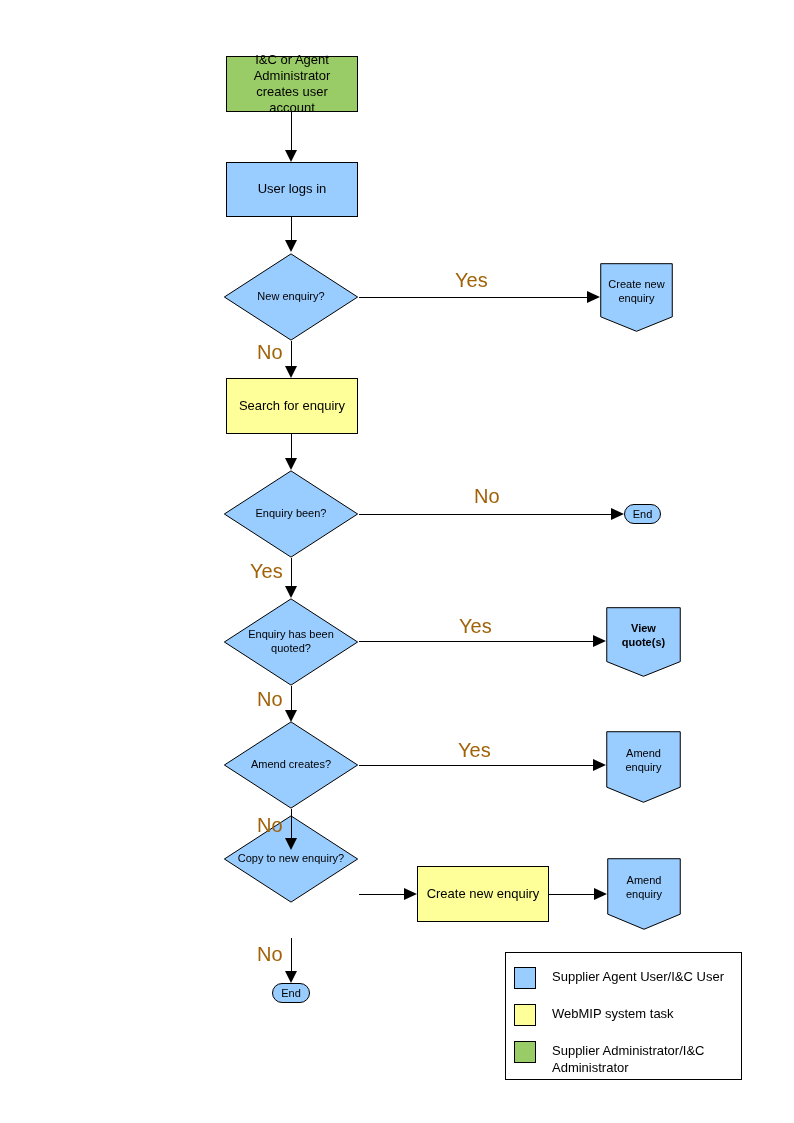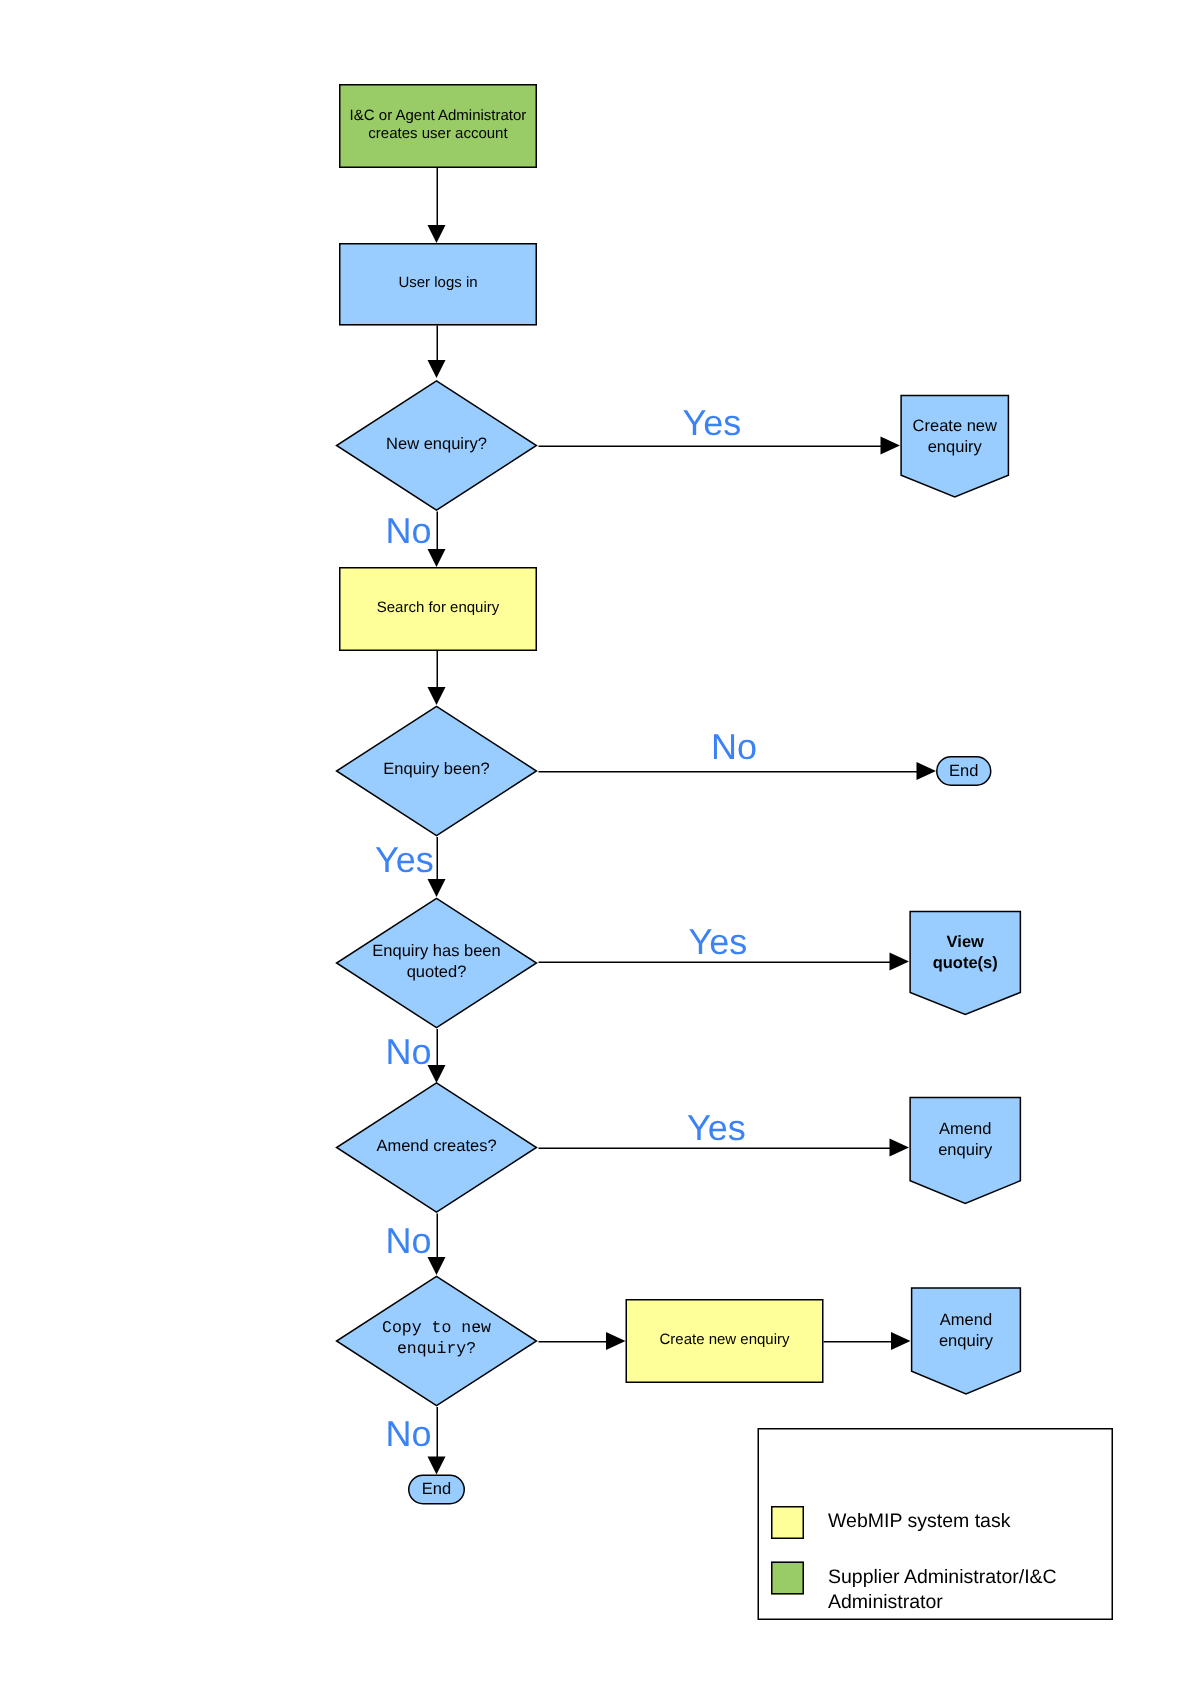--- a/index.html
+++ b/index.html
@@ -1,21 +1,21 @@
 <!DOCTYPE html>
 <html style="--color-user_task: #99CCFF; --color-system_task: #FFFF99; --color-admin_task: #99CC66; --color-line: #000000;"><head>
 <meta charset="utf-8">
 <style>
   html,body{margin:0;padding:0;background:#ffffff;}
   body{font-family:"Liberation Sans", sans-serif;}
   #canvas{position:relative;width:794px;height:1123px;background:#fff;overflow:hidden;}
 
   
   .rectnode{position:absolute;border:1px solid #000;display:flex;align-items:center;justify-content:center;
-            text-align:center;font-size:10px;line-height:1.25;color:#000;box-sizing:border-box;padding:2px 6px;}
+            text-align:center;font-size:13px;line-height:1.25;color:#000;box-sizing:border-box;padding:2px 6px;}
   .rect-user{background:var(--color-user_task);}
   .rect-system{background:var(--color-system_task);}
   .rect-admin{background:var(--color-admin_task);}
   .terminator{position:absolute;border:1px solid #000;border-radius:10px;background:var(--color-user_task);
               display:flex;align-items:center;justify-content:center;font-size:11px;color:#000;box-sizing:border-box;}
 
   
   .svgnode{position:absolute;}
   .svgnode svg{position:absolute;left:0;top:0;width:100%;height:100%;overflow:visible;}
   .svgnode polygon{fill:var(--color-user_task);stroke:#000;stroke-width:1;vector-effect:non-scaling-stroke;}
@@ -24,21 +24,21 @@
   .pent .lbl{top:42%;}
 
   
   .vline{position:absolute;width:1px;background:#000;}
   .hline{position:absolute;height:1px;background:#000;}
   .arr-down{position:absolute;width:0;height:0;border-left:6px solid transparent;
             border-right:6px solid transparent;border-top:12px solid #000;}
   .arr-right{position:absolute;width:0;height:0;border-top:6px solid transparent;
              border-bottom:6px solid transparent;border-left:13px solid #000;}
 
-  .branch-label{position:absolute;font-size:24px;line-height:1.05;color:#3b82f6;white-space:nowrap;}
+  .branch-label{position:absolute;font-size:20px;line-height:1.05;color:#a16207;white-space:nowrap;}
 
   
   .legend{position:absolute;left:505px;top:952px;width:237px;height:128px;border:1px solid #000;
           background:#fff;box-sizing:border-box;}
   .legend-row{position:absolute;left:8px;display:flex;align-items:flex-start;}
   .legend-swatch{width:20px;height:20px;border:1px solid #000;flex:0 0 auto;box-sizing:content-box;}
   .legend-label{margin-left:16px;font-size:13px;line-height:1.3;color:#000;width:185px;padding-top:2px;}
 </style>
 </head>
 <body>
@@ -103,21 +103,21 @@
     <span class="lbl">Amend creates?</span>
   </div>
 
   <div class="svgnode pent" style="left:606px;top:731px;width:75px;height:72px;">
     <svg viewBox="0 0 100 100" preserveAspectRatio="none">
       <polygon points="1,1 99,1 99,78 50,99 1,78"></polygon>
       </svg>
     <span class="lbl">Amend enquiry</span>
   </div>
 
-  <div class="svgnode" style="left:223px;top:850px;width:136px;height:88px;font-family:Liberation Mono, monospace;">
+  <div class="svgnode" style="left:223px;top:815px;width:136px;height:88px;">
     <svg viewBox="0 0 100 100" preserveAspectRatio="none">
       <polygon points="50,1 99,50 50,99 1,50"></polygon>
       </svg>
     <span class="lbl">Copy to new enquiry?</span>
   </div>
 
   <div class="rectnode rect-system" style="left:417px;top:866px;width:132px;height:56px;">
     <span>Create new enquiry</span>
   </div>
 
@@ -178,20 +178,24 @@
   <span class="branch-label" style="left:257px;top:342px;">No</span>
   <span class="branch-label" style="left:474px;top:486px;">No</span>
   <span class="branch-label" style="left:250px;top:561px;">Yes</span>
   <span class="branch-label" style="left:459px;top:616px;">Yes</span>
   <span class="branch-label" style="left:257px;top:689px;">No</span>
   <span class="branch-label" style="left:458px;top:740px;">Yes</span>
   <span class="branch-label" style="left:257px;top:815px;">No</span>
   <span class="branch-label" style="left:257px;top:944px;">No</span>
 
   <div class="legend">
+    <div class="legend-row" style="top:14px;">
+      <div class="legend-swatch rect-user"></div>
+      <div class="legend-label">Supplier Agent User/I&amp;C User</div>
+    </div>
     <div class="legend-row" style="top:51px;">
       <div class="legend-swatch rect-system"></div>
       <div class="legend-label">WebMIP system task</div>
     </div>
     <div class="legend-row" style="top:88px;">
       <div class="legend-swatch rect-admin"></div>
       <div class="legend-label">Supplier Administrator/I&amp;C Administrator</div>
     </div>
   </div>
 

